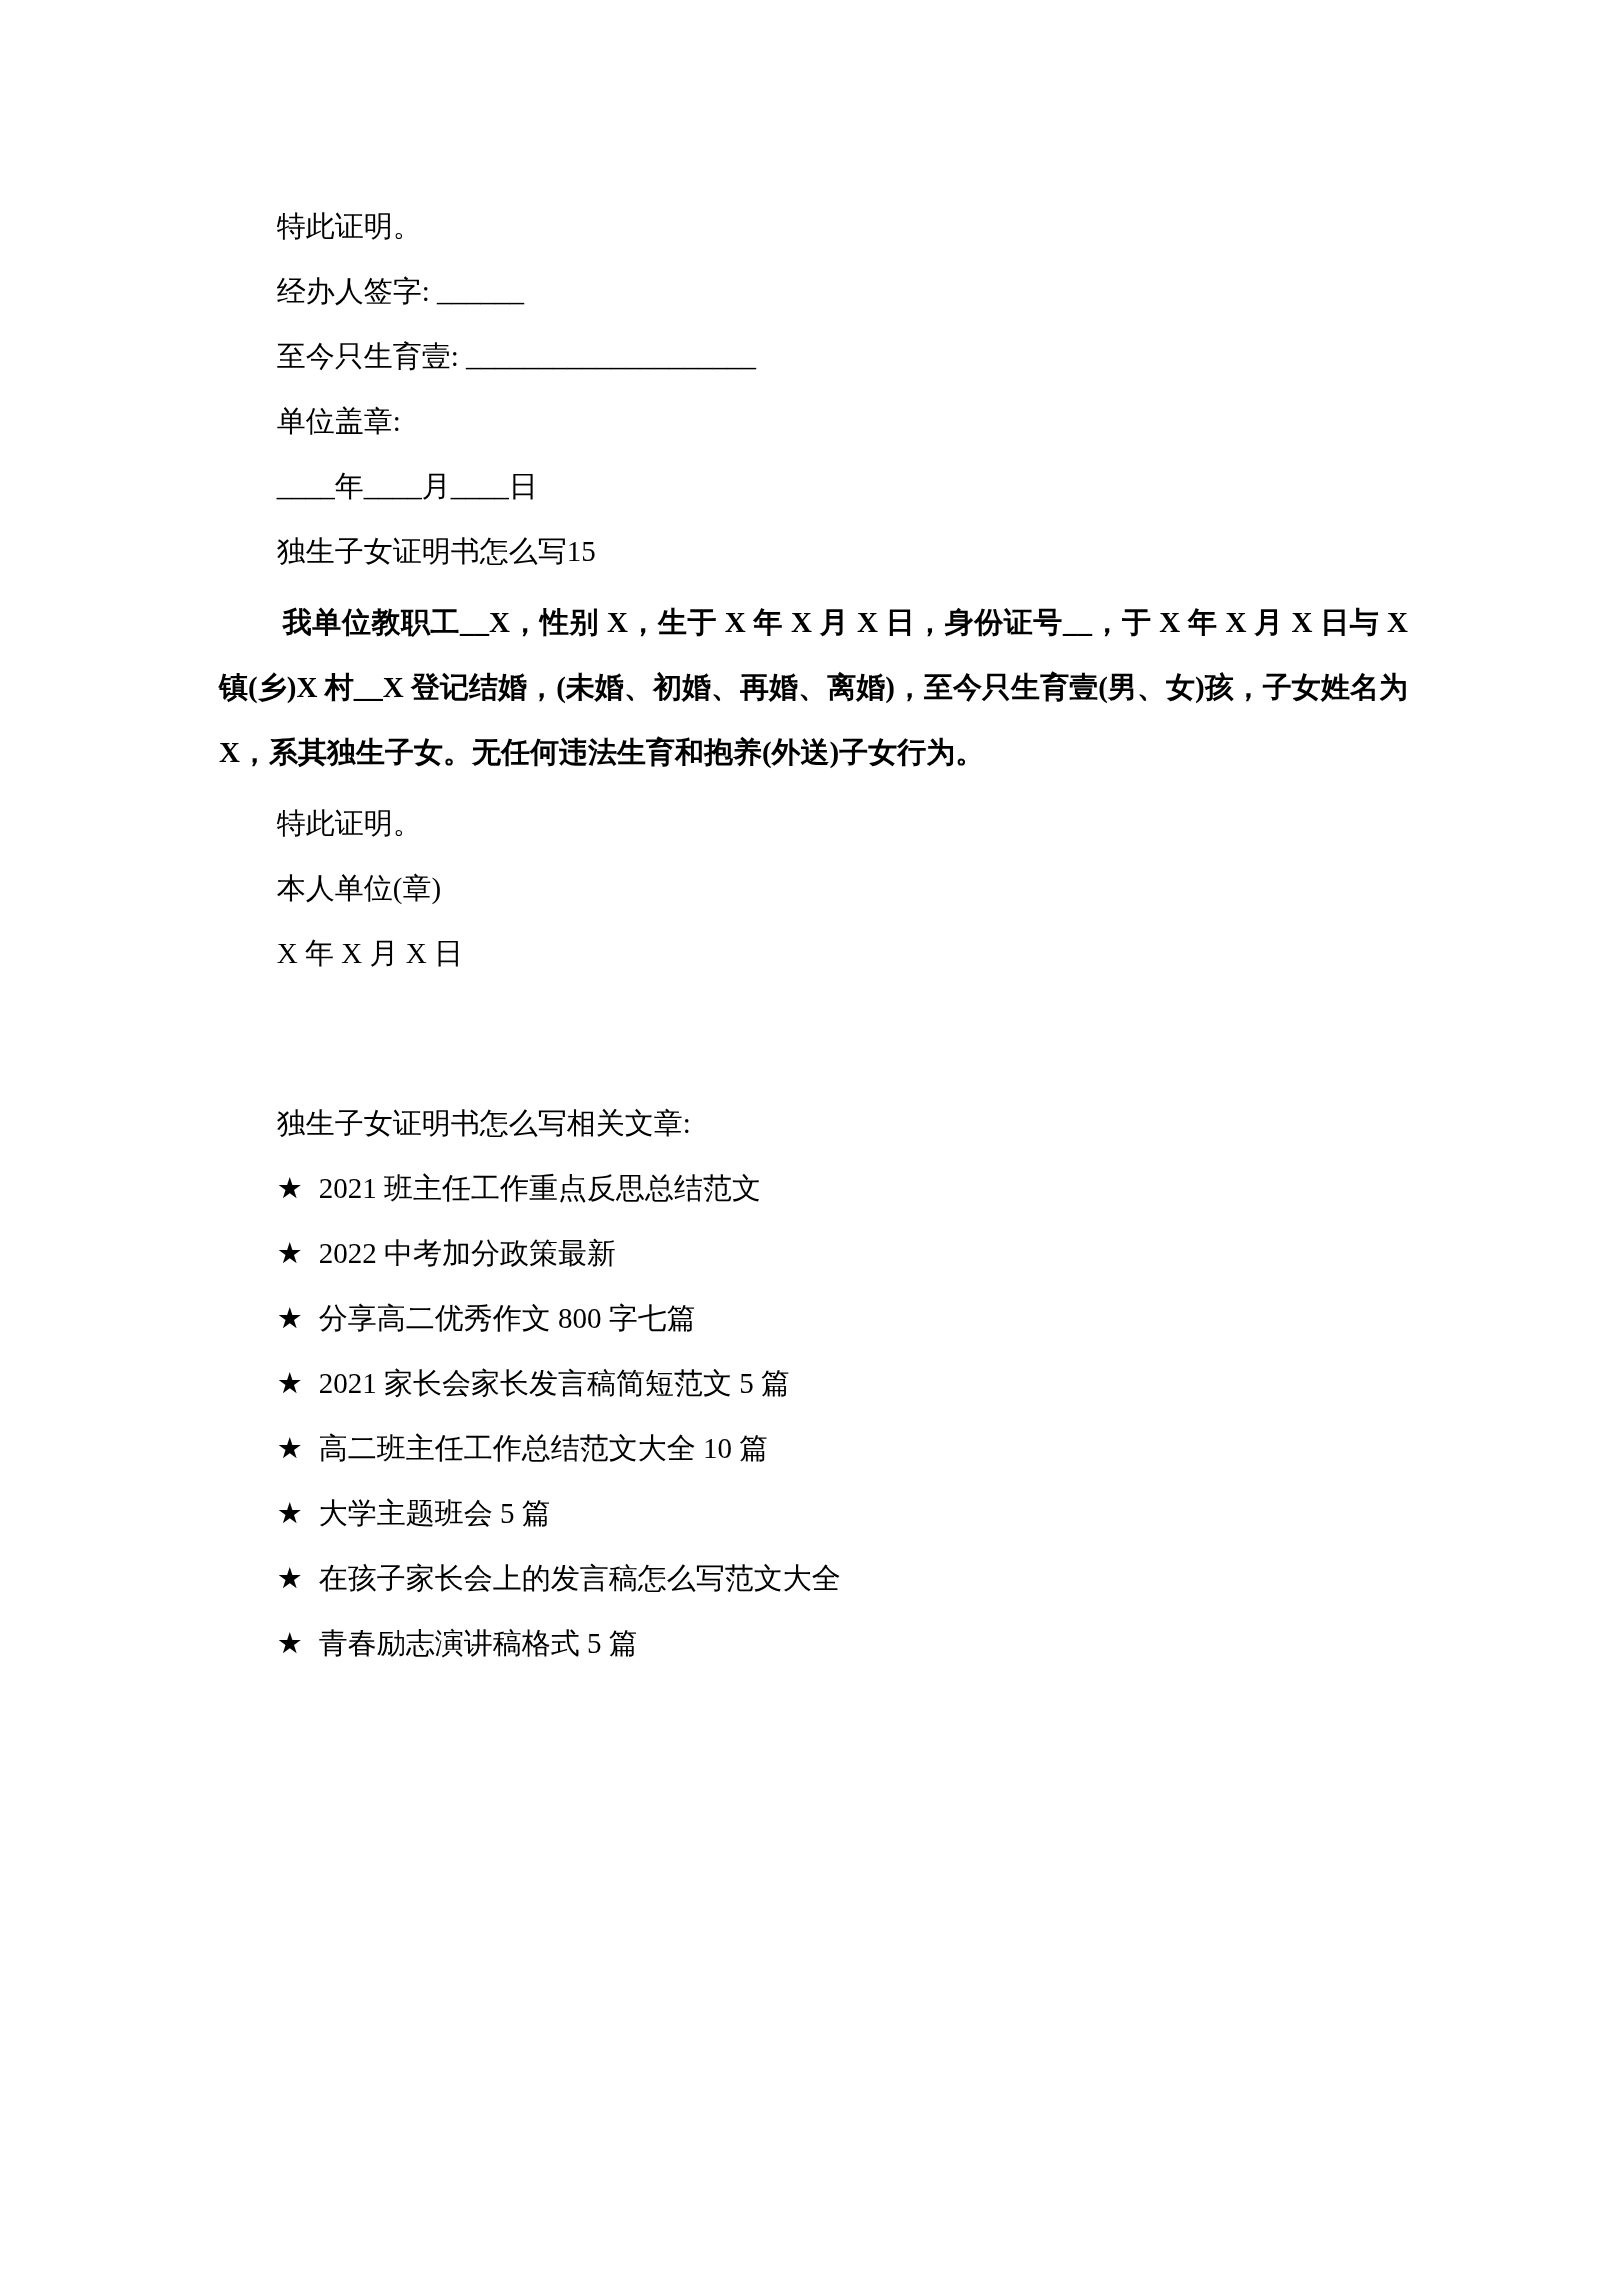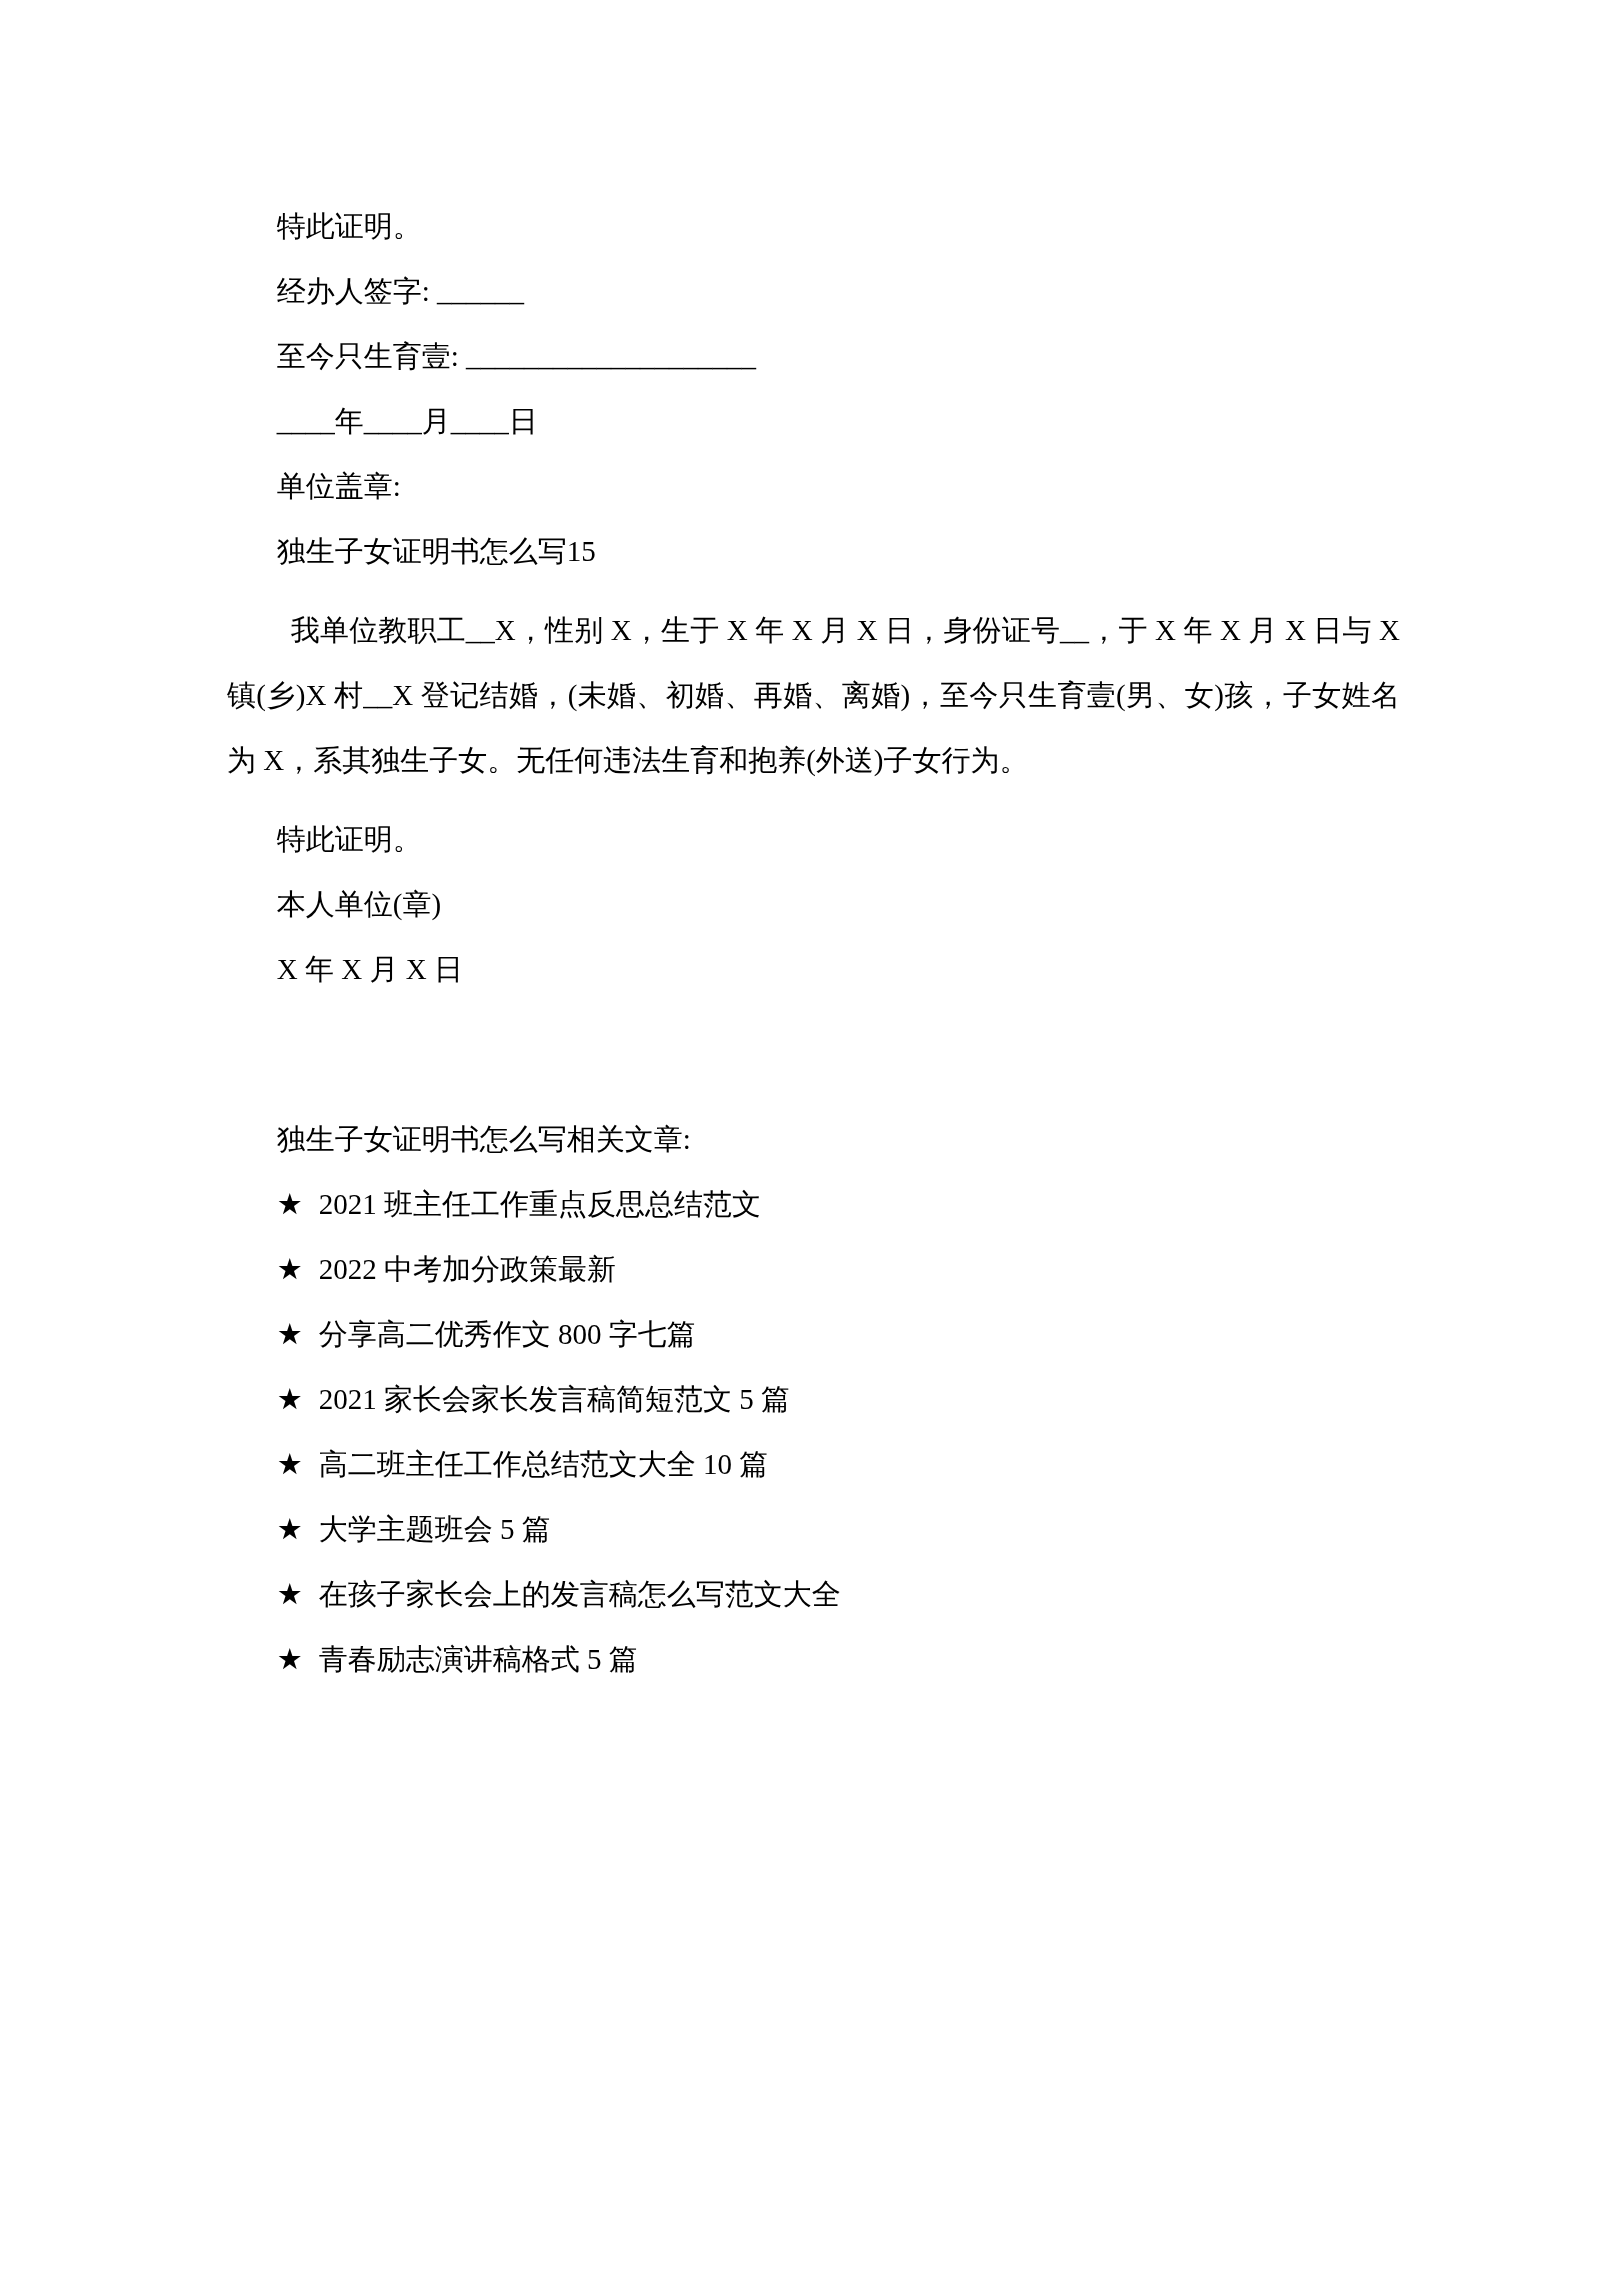--- a/index.html
+++ b/index.html
@@ -23,24 +23,25 @@
     font-size: 29px;
     line-height: 65px;
     border-radius: 10px;
   }
   .ln {
     margin: 0;
     text-indent: 2.2em;
     white-space: pre-wrap;
   }
   .para {
-    margin: 14px;
+    margin: 6px;
     text-indent: 2.2em;
     text-align: justify;
     white-space: normal;
+    font-weight: bold;
   }
   .related-heading {
     margin-top: 105px;
   }
   .star {
     display: inline-block;
     text-indent: 0;
     margin-right: 0.55em;
   }
   .item-text {
@@ -48,22 +49,22 @@
   }
 </style>
 </head>
 <body>
 
 <div class="page">
 
   <p class="ln">特此证明。</p>
   <p class="ln">经办人签字: ______</p>
   <p class="ln">至今只生育壹: ____________________</p>
+  <p class="ln">单位盖章:</p>
   <p class="ln">____年____月____日</p>
-  <p class="ln">单位盖章:</p>
 
   <p class="ln">独生子女证明书怎么写15</p>
   <p class="para">我单位教职工__X，性别 X，生于 X 年 X 月 X 日，身份证号__，于 X 年 X 月 X 日与 X 镇(乡)X 村__X 登记结婚，(未婚、初婚、再婚、离婚)，至今只生育壹(男、女)孩，子女姓名为 X，系其独生子女。无任何违法生育和抱养(外送)子女行为。</p>
   <p class="ln">特此证明。</p>
   <p class="ln">本人单位(章)</p>
   <p class="ln">X 年 X 月 X 日</p>
 
   <p class="ln related-heading">独生子女证明书怎么写相关文章:</p>
 
   <p class="ln"><span class="star">★</span><span class="item-text">2021 班主任工作重点反思总结范文</span></p>

